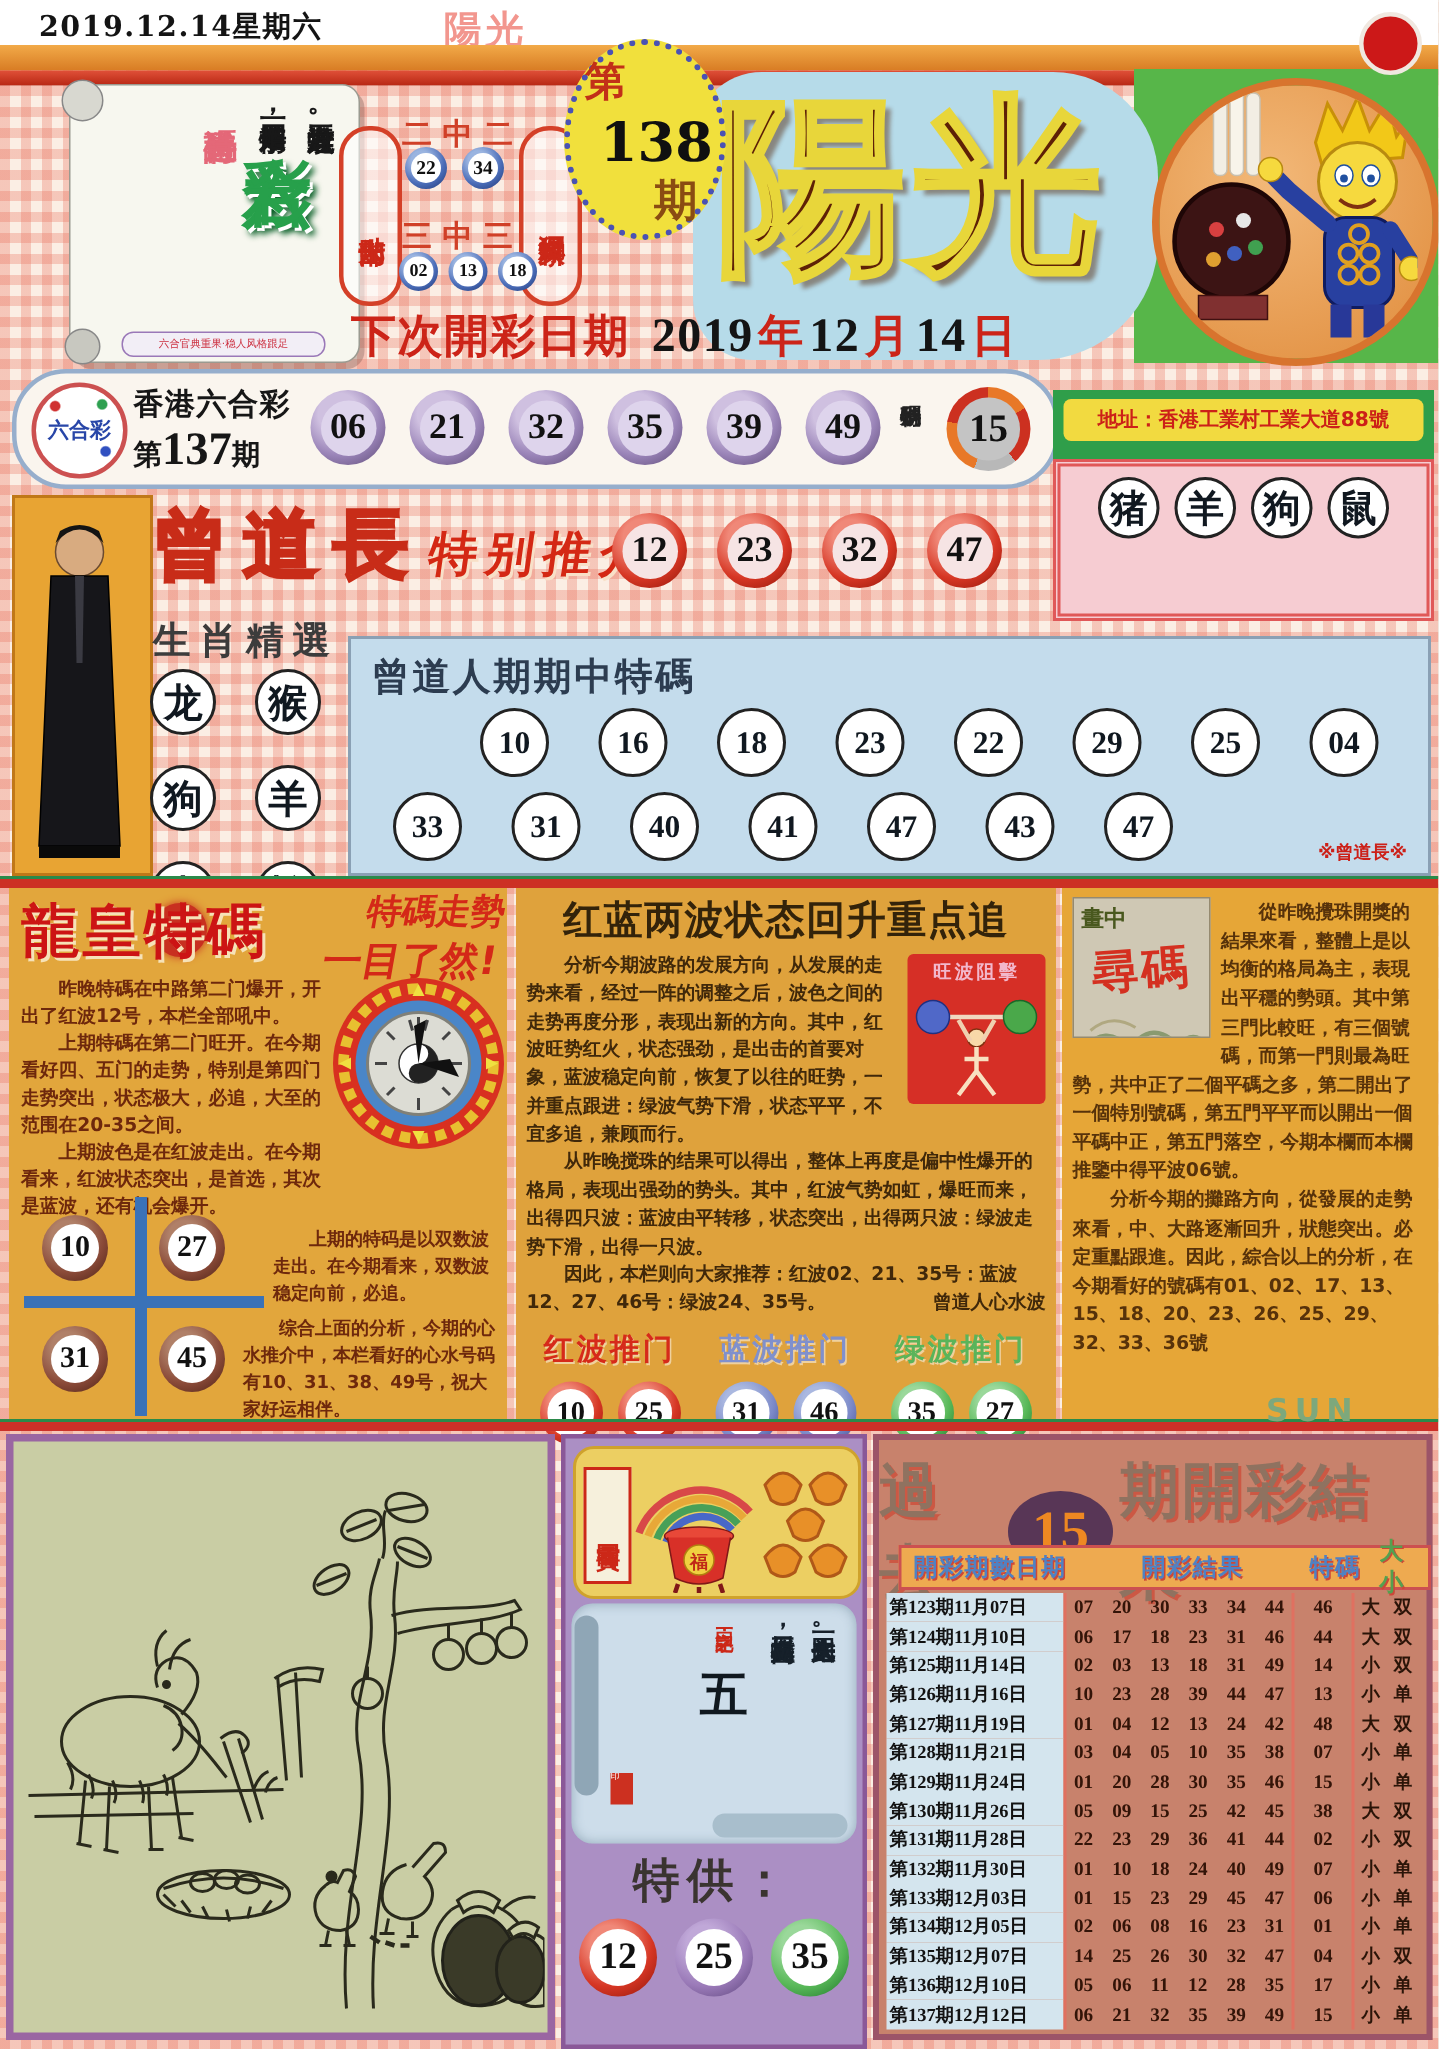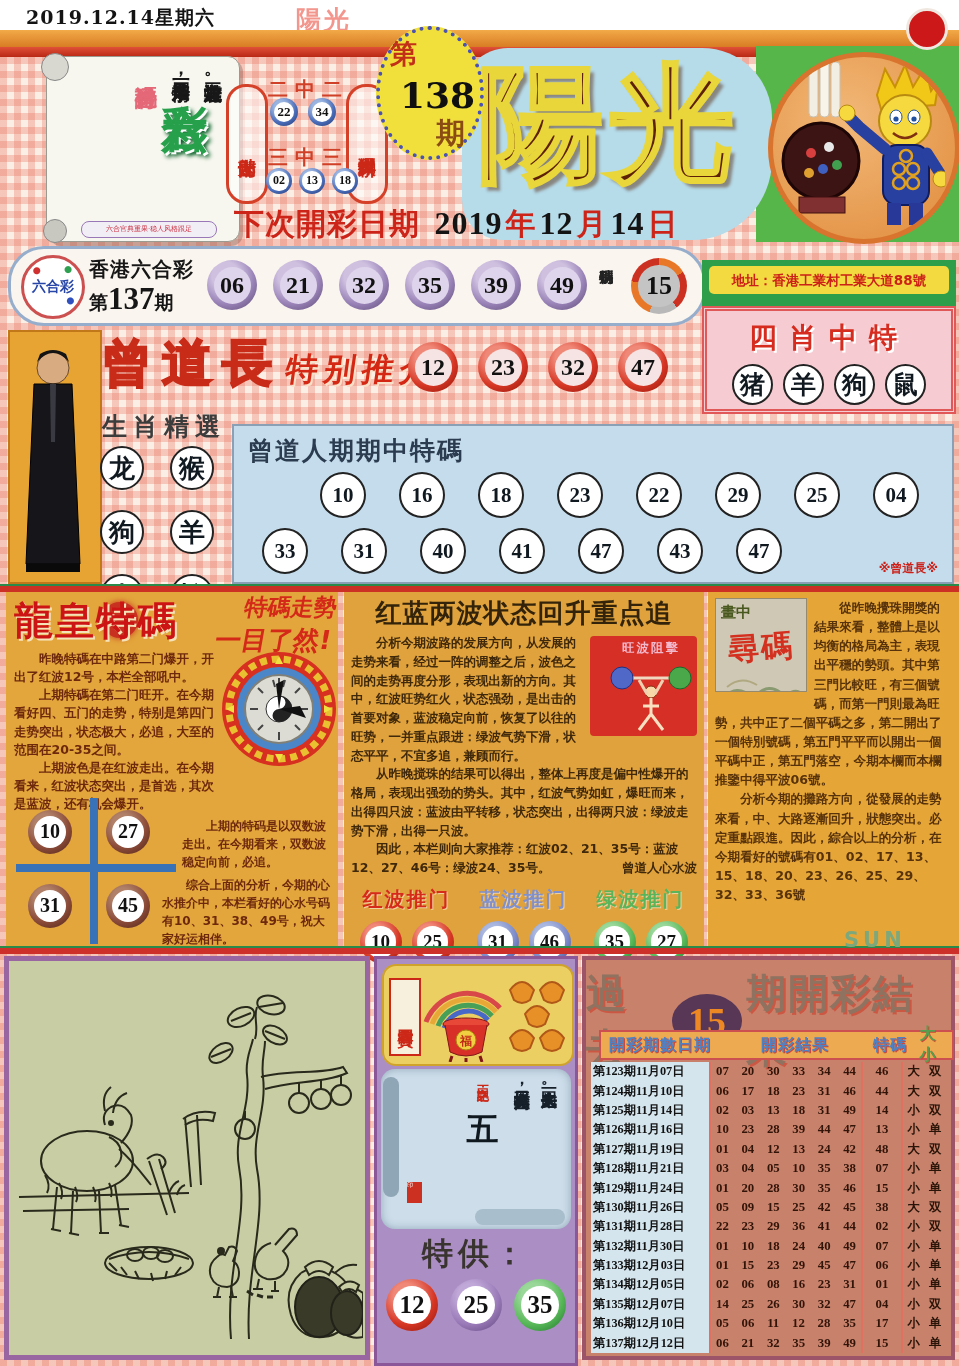--- a/index.html
+++ b/index.html
@@ -118,21 +118,21 @@
   .lc-cross{position:absolute;left:10px;top:206px;width:160px;height:146px;}
   .lc-cross .hbar{position:absolute;left:0;top:66px;width:160px;height:8px;background:#3a72b8;}
   .lc-cross .vbar{position:absolute;left:74px;top:0;width:8px;height:146px;background:#3a72b8;}
   .lc-cross .ball{position:absolute;width:44px;height:44px;}
   .lc-cross .ball i{font-size:20px;}
   .lc-p4{position:absolute;left:176px;top:210px;width:154px;font-size:12px;line-height:1.5;color:#6e280c;font-weight:700;text-indent:2em;margin-top:15px;}
   .lc-p5{position:absolute;left:156px;top:284px;width:174px;font-size:12px;line-height:1.5;color:#6e280c;font-weight:700;text-indent:2em;}
   .mc-title{position:absolute;left:0;top:4px;width:100%;text-align:center;font-size:26px;font-weight:900;color:#33230a;letter-spacing:1px;}
   .mc-body{position:absolute;left:7px;top:42px;width:346px;font-size:12.5px;line-height:1.5;color:#40280a;font-weight:700;}
   .mc-body p{margin:0;text-indent:2em;}
-  .mc-badge{float:right;width:92px;height:100px;background:#d62f26;border-radius:4px;margin:2px 0 4px 6px;text-align:center;padding-left:15px;}
+  .mc-badge{float:right;width:92px;height:100px;background:#d62f26;border-radius:4px;margin:2px 0 4px 6px;text-align:center;}
   .mc-badge .bl{font-size:12.5px;font-weight:900;color:#f2b8cc;letter-spacing:2px;padding-top:3px;}
   .mc-p3b{float:right;font-weight:900;}
   .mc-groups{position:absolute;left:4px;top:294px;width:352px;display:flex;}
   .mc-group{width:117px;text-align:center;}
   .mc-group .glabel{font-size:20px;font-weight:900;letter-spacing:2px;text-shadow:1px 1px 0 rgba(255,255,255,.5);}
   .mc-group .gballs{display:flex;justify-content:center;gap:10px;margin-top:8px;}
   .mc-group .ball{width:42px;height:42px;}
   .mc-group .ball i{font-size:19px;}
   .rc-body{position:absolute;left:7px;top:6px;width:233px;font-size:12.6px;line-height:1.52;color:#57320a;font-weight:700;}
   .rc-body p{margin:0;text-indent:2em;}
@@ -319,21 +319,20 @@
     <div class="sp-lbl vtext">特別號碼</div>
     <span class="ball b-special" style="position:absolute;left:620px;top:9px;width:56px;height:56px;">
         <i style="font-size:26px;">15</i>
       </span>
   </div>
 
   <div class="abs addr">
       <div>地址：香港工業村工業大道88號</div>
     </div>
   <div class="abs sixiao">
-    <div class="t serif">四肖中特</div>
     <div class="row">
 
     <span class="ring serif">
           <span>猪</span>
         </span>
         <span class="ring serif">
           <span>羊</span>
         </span>
         <span class="ring serif">
           <span>狗</span>

